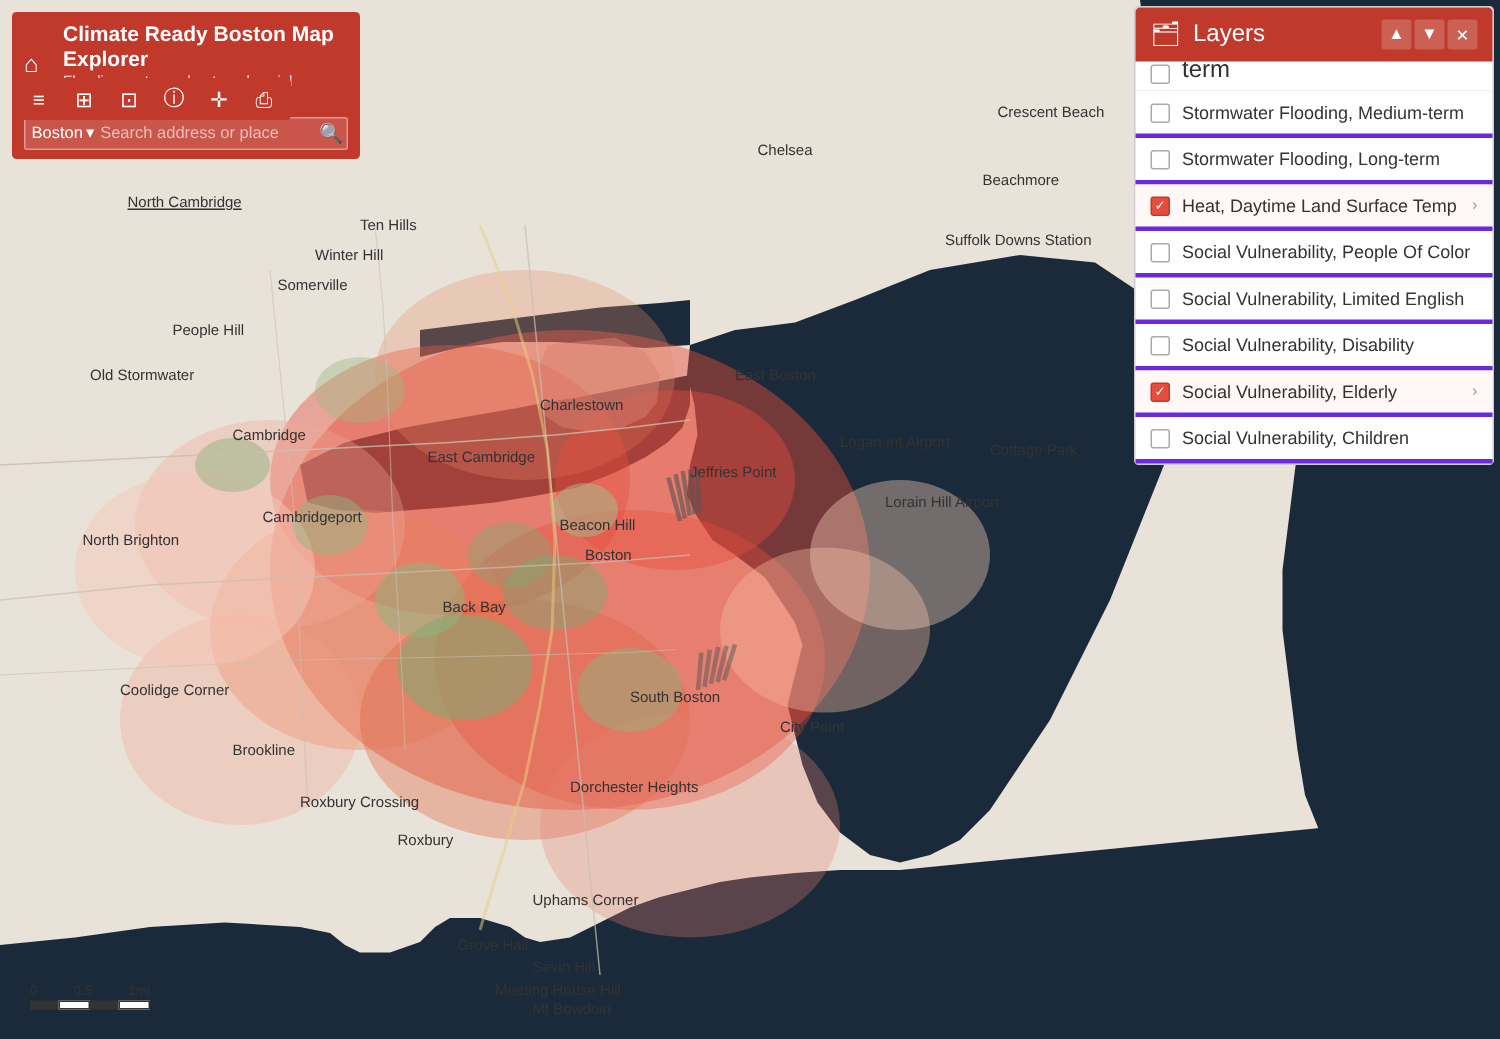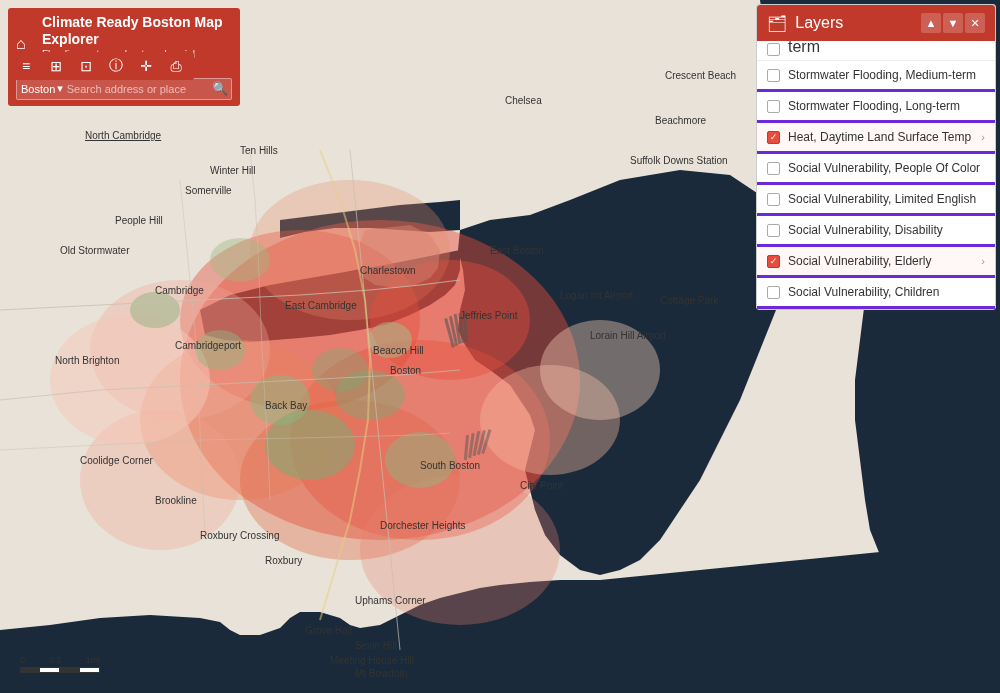--- a/index.html
+++ b/index.html
@@ -340,21 +340,21 @@
       <div class="map-label" style="top: 165px; left: 210px;">Winter Hill</div>
       <div class="map-label" style="top: 185px; left: 185px;">Somerville</div>
       <div class="map-label" style="top: 215px; left: 115px;">People Hill</div>
       <div class="map-label" style="top: 245px; left: 60px;">Old Stormwater</div>
       <div class="map-label" style="top: 285px; left: 155px;">Cambridge</div>
       <div class="map-label" style="top: 300px; left: 285px;">East Cambridge</div>
       <div class="map-label" style="top: 355px; left: 55px;">North Brighton</div>
       <div class="map-label" style="top: 340px; left: 175px;">Cambridgeport</div>
       <div class="map-label" style="top: 345px; left: 325px; margin-left: 48px;">Beacon Hill</div>
       <div class="map-label" style="top: 365px; left: 390px;">Boston</div>
-      <div class="map-label" style="top: 400px; left: 265px;">Back Bay</div>
+      <div class="map-label" style="top: 400px; left: 265px; padding-left: 30px;">Back Bay</div>
       <div class="map-label" style="top: 265px; left: 360px;">Charlestown</div>
       <div class="map-label" style="top: 245px; left: 490px;">East Boston</div>
       <div class="map-label" style="top: 310px; left: 460px;">Jeffries Point</div>
       <div class="map-label" style="top: 290px; left: 560px;">Logan Int Airport</div>
       <div class="map-label" style="top: 295px; left: 660px;">Cottage Park</div>
       <div class="map-label" style="top: 460px; left: 420px;">South Boston</div>
       <div class="map-label" style="top: 480px; left: 520px;">City Point</div>
       <div class="map-label" style="top: 455px; left: 80px;">Coolidge Corner</div>
       <div class="map-label" style="top: 495px; left: 155px;">Brookline</div>
       <div class="map-label" style="top: 530px; left: 200px;">Roxbury Crossing</div>

